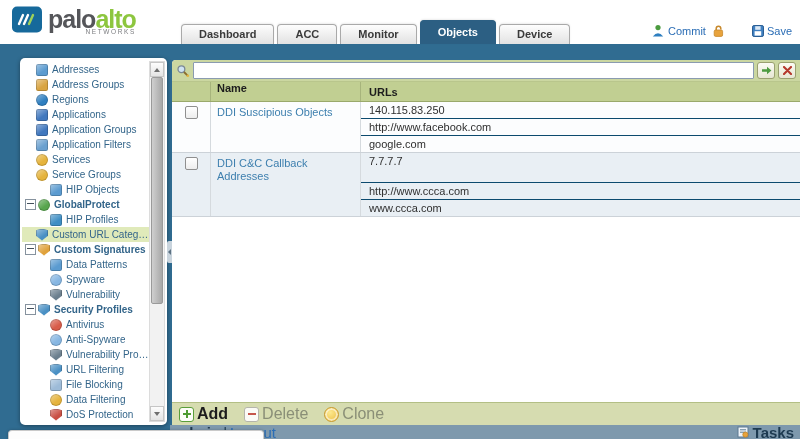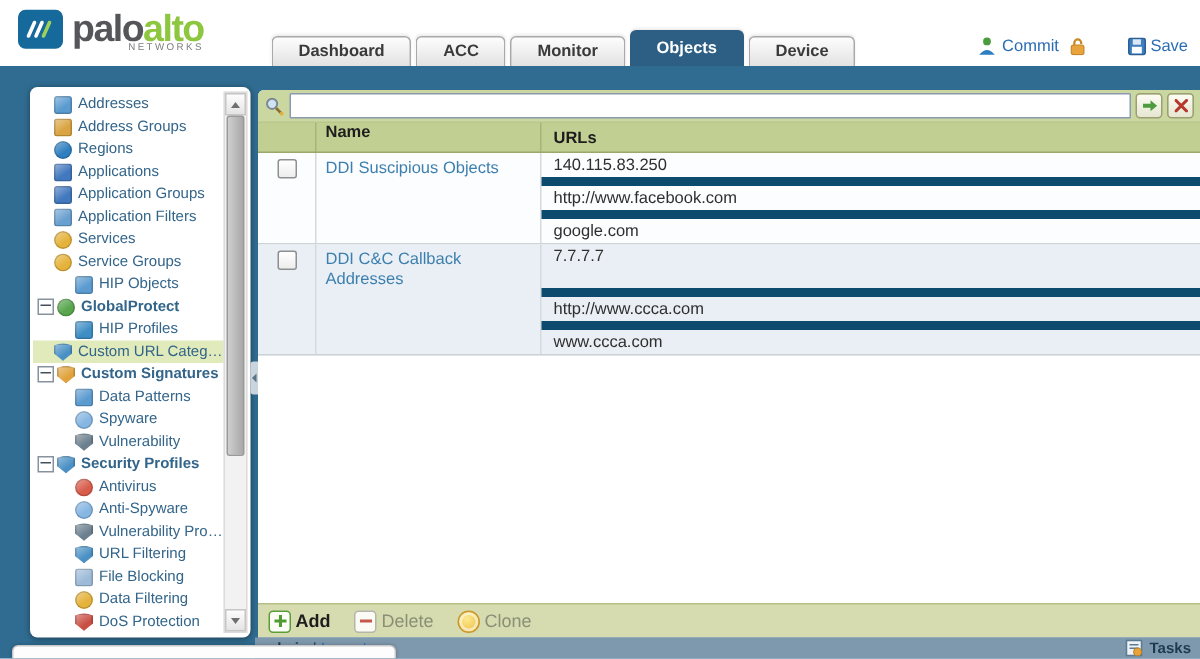--- a/index.html
+++ b/index.html
@@ -76,37 +76,37 @@
   .c-urls{flex:1;padding-left:8px;}
   .tbody{flex:1;overflow:hidden;background:#fff;}
   .grp{display:flex;font-size:11px;border-bottom:1px solid #ccd2d8;}
   .grp .c-cb{border-right:1px solid #d5dade;padding-top:4px;}
   .grp .c-name{border-right:1px solid #d5dade;padding-top:3px;}
   .grp1{background:#fcfdfe;}
   .grp2{background:#e9eff4;}
   .cb{width:11px;height:11px;background:linear-gradient(#ffffff,#ededed);border:1px solid #8f8f8f;border-radius:2px;flex:none;}
   .nlink{color:#3d7fae;text-decoration:none;display:block;padding:1px 4px 0 0;line-height:13px;}
   .urls-col{flex:1;display:flex;flex-direction:column;}
-  .u{height:16px;line-height:16px;border-bottom:6px solid #0c4a6e;padding-left:8px;color:#2f2f2f;}
+  .u{height:16px;line-height:16px;border-bottom:1px solid #0c4a6e;padding-left:8px;color:#2f2f2f;}
   .u.tall{height:29px;line-height:17px;}
   .u:last-child{border-bottom:none;}
   
-  .toolbar{height:22px;flex:none;background:#d6dcb0;border-top:1px solid #b3bf85;display:flex;align-items:center;gap:16px;padding:0 7px;font-size:12px;}
+  .toolbar{height:22px;flex:none;background:#d6dcb0;border-top:1px solid #b3bf85;display:flex;align-items:center;gap:16px;padding:0 7px;font-size:16px;}
   .tbtn{display:flex;align-items:center;gap:3px;cursor:default;}
   .tbtn .t-on{font-weight:bold;color:#1d1d1d;}
   .tbtn .t-off{color:#8a8f77;}
   .ic-add{width:13px;height:13px;border:1px solid #5a9e3a;border-radius:3px;background:#fdfdf8;position:relative;flex:none;}
   .ic-add::before,.ic-add::after{content:"";position:absolute;background:#4e9b2f;}
   .ic-add::before{left:2.5px;right:2.5px;top:5.5px;height:2px;}
   .ic-add::after{top:2.5px;bottom:2.5px;left:5.5px;width:2px;}
   .ic-del{width:13px;height:13px;border:1px solid #b5b5ab;border-radius:3px;background:#fbfbf6;position:relative;flex:none;}
   .ic-del::before{content:"";position:absolute;left:2.5px;right:2.5px;top:5.5px;height:2px;background:#c6574b;}
   .ic-clone{width:13px;height:13px;border-radius:50%;border:1px solid #c9992c;background:radial-gradient(circle at 40% 35%,#fde98f,#e9b93c);box-shadow:inset 0 0 0 2px rgba(255,255,255,.55);flex:none;}
   
-  .footer{position:absolute;left:170px;right:0;bottom:0;height:14px;background:#7e99ad;display:flex;align-items:center;font-size:10px;padding:0 6px;box-sizing:border-box;}
+  .footer{position:absolute;left:170px;right:0;bottom:0;height:14px;background:#7e99ad;display:flex;align-items:center;font-size:15px;padding:0 6px;box-sizing:border-box;}
   .f-user{color:#223d52;font-weight:bold;}
   .f-sep{color:#223d52;margin:0 3px;}
   .f-link{color:#2a6db5;text-decoration:none;}
   .f-right{margin-left:auto;display:flex;align-items:center;gap:4px;color:#1d3a50;font-weight:bold;}
   .popup-stub{position:absolute;left:8px;bottom:0;width:254px;height:8px;background:#fdfdfd;border:1px solid #c9c9c9;border-bottom:none;border-radius:4px 4px 0 0;box-shadow:0 0 3px rgba(0,0,0,.25);}
 </style>
 </head>
 <body>
 
 <div class="hdr">

